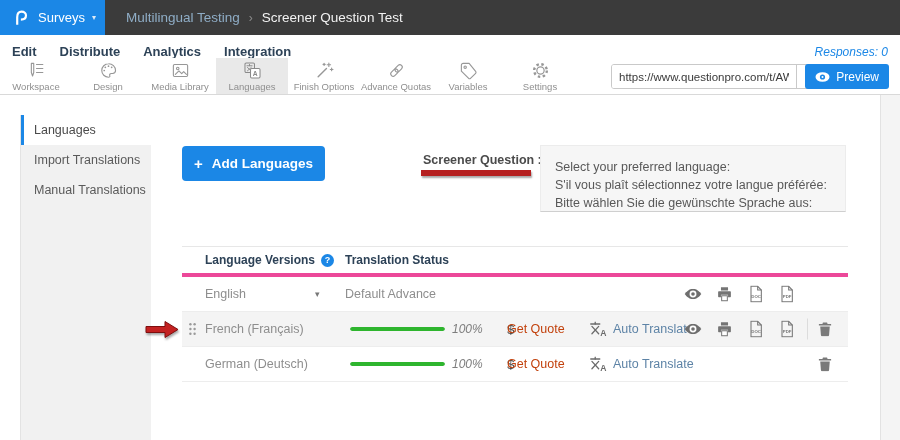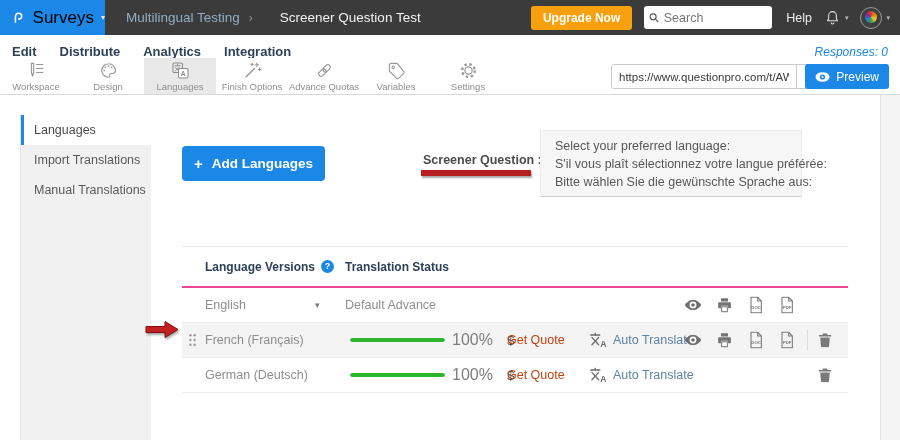--- a/index.html
+++ b/index.html
@@ -3,26 +3,26 @@
 <meta charset="utf-8">
 <style>
   * { margin:0; padding:0; box-sizing:border-box; }
   html,body { width:900px; height:440px; }
   body { font-family:"Liberation Sans","DejaVu Sans",sans-serif; background:#fff; }
   .screen { position:relative; width:900px; height:440px; overflow:hidden; background:#fff; }
 
   
   .topbar { position:absolute; top:0; left:0; width:900px; height:35px; background:#3b3b3b; display:flex; align-items:center; }
   .logo-area { width:105px; height:35px; background:#1b87e6; display:flex; align-items:center; padding-left:11px; cursor:pointer; flex:0 0 auto; }
-  .logo-area .product { color:#000000; font-size:17px; margin-left:8px; }
+  .logo-area .product { color:#ffffff; font-size:13px; margin-left:8px; }
   .logo-area .caret { color:#dce9f5; font-size:8px; margin-left:7px; }
   .breadcrumb { display:flex; align-items:flex-end; margin-left:21px; font-size:13.5px; white-space:nowrap; }
   .bc-parent { color:#8fadc6; }
   .bc-sep { color:#8a8a8a; margin:0 9px; font-size:12px; }
-  .bc-current { color:#f2f2f2;margin-left:18px; }
+  .bc-current { color:#f2f2f2; }
   .topbar-right { margin-left:auto; display:flex; align-items:center; padding-right:10px; }
   .upgrade-btn { background:#f9a00e; color:#fff; border:none; font-size:12px; font-weight:bold; padding:5px 12px; border-radius:3px; cursor:pointer; font-family:inherit; }
   .searchbox { display:flex; align-items:center; background:#fff; border-radius:3px; width:128px; height:23px; margin-left:12px; padding:0 5px; }
   .searchbox input { border:none; outline:none; width:100%; font-size:12.5px; color:#333; font-family:inherit; margin-left:4px; }
   .searchbox input::placeholder { color:#767676; }
   .help-link { color:#ececec; font-size:12.5px; margin-left:14px; cursor:pointer; }
   .bell-wrap, .avatar-wrap { display:flex; align-items:center; margin-left:12px; cursor:pointer; }
   .tiny-caret { color:#b9b9b9; font-size:7px; margin-left:4px; }
   .avatar { width:22px; height:22px; border-radius:50%; background:#3e3e3e; border:1.5px solid #9a9a9a; position:relative; }
   .avatar::after { content:""; position:absolute; top:3px; left:4px; width:12px; height:12px; border-radius:50%;
@@ -48,39 +48,39 @@
   
   .sidebar { position:absolute; left:20px; top:115px; width:131px; height:325px; background:#f1f1f1; border-left:1px solid #e3e3e3; }
   .side-item { height:30px; line-height:30px; font-size:12.5px; color:#5a5a5a; padding-left:13px; cursor:pointer; white-space:nowrap; }
   .side-item.active { background:#fff; border-left:3px solid #1b87e6; padding-left:10px; color:#4a4a4a; }
 
   
   .add-btn { position:absolute; left:182px; top:146px; width:143px; height:35px; background:#1b87e6; border:none; border-radius:4px; color:#fff; font-size:13.5px; font-weight:bold; display:flex; align-items:center; justify-content:center; gap:9px; cursor:pointer; font-family:inherit; }
   .add-btn .plus { font-size:15px; font-weight:bold; }
   .screener-label { position:absolute; left:423px; top:153px; font-size:12.5px; font-weight:bold; color:#4b4b4b; }
   .red-underline { position:absolute; left:421px; top:170px; width:110px; height:6px; background:#b51f1f; box-shadow:1px 2px 2px rgba(0,0,0,.35); }
-  .screener-box { position:absolute; left:540px; top:130px; width:262px; height:67px; background:#f6f6f6; border:1px solid #ececec; border-bottom-color:#cfcfcf; padding:6px 14px; }
+  .screener-box { position:absolute; left:540px; top:145px; width:306px; height:67px; background:#f6f6f6; border:1px solid #ececec; border-bottom-color:#cfcfcf; padding:12px 14px; }
   .screener-box p { font-size:12.5px; color:#585858; line-height:18px; white-space:nowrap; }
 
   
   .lang-table { position:absolute; left:182px; top:246px; width:666px; }
-  .thead { position:relative; height:42px; border-top:1px solid #e7e7e7; border-bottom:2px solid #ec4899; }
+  .thead { position:relative; height:31px; border-top:1px solid #e7e7e7; border-bottom:4px solid #ec4899; }
   .th { position:absolute; top:50%; transform:translateY(-50%); font-size:12px; font-weight:bold; color:#2d4257; display:flex; align-items:center; }
   .th-lang { left:23px; } .th-status { left:163px; }
   .qhelp { display:inline-block; width:13px; height:13px; border-radius:50%; background:#1b87e6; color:#fff; font-size:9px; line-height:13px; text-align:center; font-weight:bold; margin-left:6px; cursor:pointer; }
   .trow { position:relative; height:35px; border-bottom:1px solid #ededed; background:#fff; }
   .trow.hl { background:#f4f4f4; }
   .c { position:absolute; top:50%; transform:translateY(-50%); font-size:12.5px; color:#8e8e8e; white-space:nowrap; }
   .c-drag { left:6px; cursor:grab; display:flex; }
   .c-name { left:23px; }
   .c-ddcaret { left:133px; color:#777; font-size:9px; cursor:pointer; }
   .c-status { left:163px; }
   .c-bar { left:168px; width:95px; height:4px; border-radius:2px; background:#e0e0e0; overflow:hidden; }
   .c-bar .fill { display:block; height:100%; width:100%; background:#2eb52e; border-radius:2px; }
-  .c-pct { left:270px; font-size:16px; color:#7d7d7d; }
+  .c-pct { left:270px; font-size:12px; color:#7d7d7d;font-style:italic; }
   .c-dollar { left:325px; font-size:13.5px; color:#4f4f4f; cursor:pointer; }
   .c-quote { left:325px; color:#c2410c; cursor:pointer;text-align:center; }
   .c-tricon { left:407px; display:flex; cursor:pointer; }
   .c-auto { left:431px; color:#5d83a6; cursor:pointer; }
   .c-eye { left:502px; display:flex; cursor:pointer; }
   .c-print { left:534px; display:flex; cursor:pointer; }
   .c-doc { left:566px; display:flex; cursor:pointer; }
   .c-pdf { left:597px; display:flex; cursor:pointer; }
   .c-div { left:625px; width:1px; height:21px; background:#dcdcdc; }
   .c-trash { left:636px; display:flex; cursor:pointer; }
@@ -152,42 +152,20 @@
         <path d="M8.5 23 V12.5 C8.5 7.5 11 5 14.5 5 c3.6 0 6 2.4 6 5.4 0 3.6-3 5.6-7 5.6" stroke="#fff" stroke-width="3" fill="none"></path>
       </svg>
       <span class="product">Surveys</span>
       <span class="caret">▾</span>
     </div>
     <div class="breadcrumb">
       <span class="bc-parent">Multilingual Testing</span>
       <span class="bc-sep">›</span>
       <span class="bc-current">Screener Question Test</span>
     </div>
-    <div class="topbar-right">
-      <button class="upgrade-btn">Upgrade Now</button>
-      <div class="searchbox">
-        <svg width="12" height="12" viewBox="0 0 14 14">
-          <circle cx="5.5" cy="5.5" r="4" stroke="#555" stroke-width="1.5" fill="none"></circle>
-          <line x1="8.6" y1="8.6" x2="12.3" y2="12.3" stroke="#555" stroke-width="1.5"></line>
-        </svg>
-        <input type="text" placeholder="Search" style="">
-      </div>
-      <span class="help-link">Help</span>
-      <span class="bell-wrap">
-        <svg width="17" height="18" viewBox="0 0 24 24">
-          <path d="M12 3 a5.5 5.5 0 0 0 -5.5 5.5 V13.2 L5 16 h14 l-1.5 -2.8 V8.5 A5.5 5.5 0 0 0 12 3 z" fill="none" stroke="#e0e0e0" stroke-width="1.5" stroke-linejoin="round"></path>
-          <path d="M10 18.5 a2 2 0 0 0 4 0" fill="none" stroke="#e0e0e0" stroke-width="1.5"></path>
-        </svg>
-        <span class="tiny-caret">▾</span>
-      </span>
-      <span class="avatar-wrap">
-        <span class="avatar"></span>
-        <span class="tiny-caret">▾</span>
-      </span>
-    </div>
   </header>
 
   <nav class="navtabs">
     <span class="navtab active">Edit</span>
     <span class="navtab">Distribute</span>
     <span class="navtab">Analytics</span>
     <span class="navtab">Integration</span>
     <span class="responses">Responses: 0</span>
   </nav>
 
@@ -209,20 +187,30 @@
           <path d="M12 3.5 a8.5 8.5 0 1 0 .01 17 c1.4 0 2.1 -.9 1.6 -2 -.6 -1.4 .3 -2.8 1.9 -2.8 l1.6 .02 A3.8 3.8 0 0 0 20.9 12 8.6 8.6 0 0 0 12 3.5 z"></path>
           <g fill="#979797" stroke="none">
               <circle cx="8" cy="8" r="1.1"></circle>
               <circle cx="12" cy="6.6" r="1.1"></circle>
               <circle cx="16" cy="8" r="1.1"></circle>
               <circle cx="6.6" cy="12" r="1.1"></circle>
             </g>
         </svg>
       </span>
       <span class="tlabel">Design</span>
+    </div>
+    <div class="tool-item">
+      <span class="ticon">
+        <svg width="19" height="19" viewBox="0 0 24 24" class="icon-stroke">
+          <rect x="3" y="4.5" width="18" height="15" rx="1.5"></rect>
+          <circle cx="8.5" cy="9.5" r="1.6"></circle>
+          <path d="M5.5 17 l4.5-4.5 3.5 3.5 2.5-2.5 3.5 3.5"></path>
+        </svg>
+      </span>
+      <span class="tlabel">Media Library</span>
     </div>
     <div class="tool-item active">
       <span class="ticon">
         <svg width="19" height="19" viewBox="0 0 24 24">
           <rect x="2.5" y="2.5" width="12" height="12" rx="1.5" fill="#e9e9e9" stroke="#8a8a8a" stroke-width="1.3"></rect>
           <g stroke="#8a8a8a" stroke-width="1.2" stroke-linecap="round">
             <line x1="5" y1="6" x2="11.5" y2="6"></line>
               <line x1="8.2" y1="4.3" x2="8.2" y2="6"></line>
             <line x1="5.6" y1="8.2" x2="10.4" y2="12.4"></line>
               <line x1="10.4" y1="8.2" x2="5.6" y2="12.4"></line>

